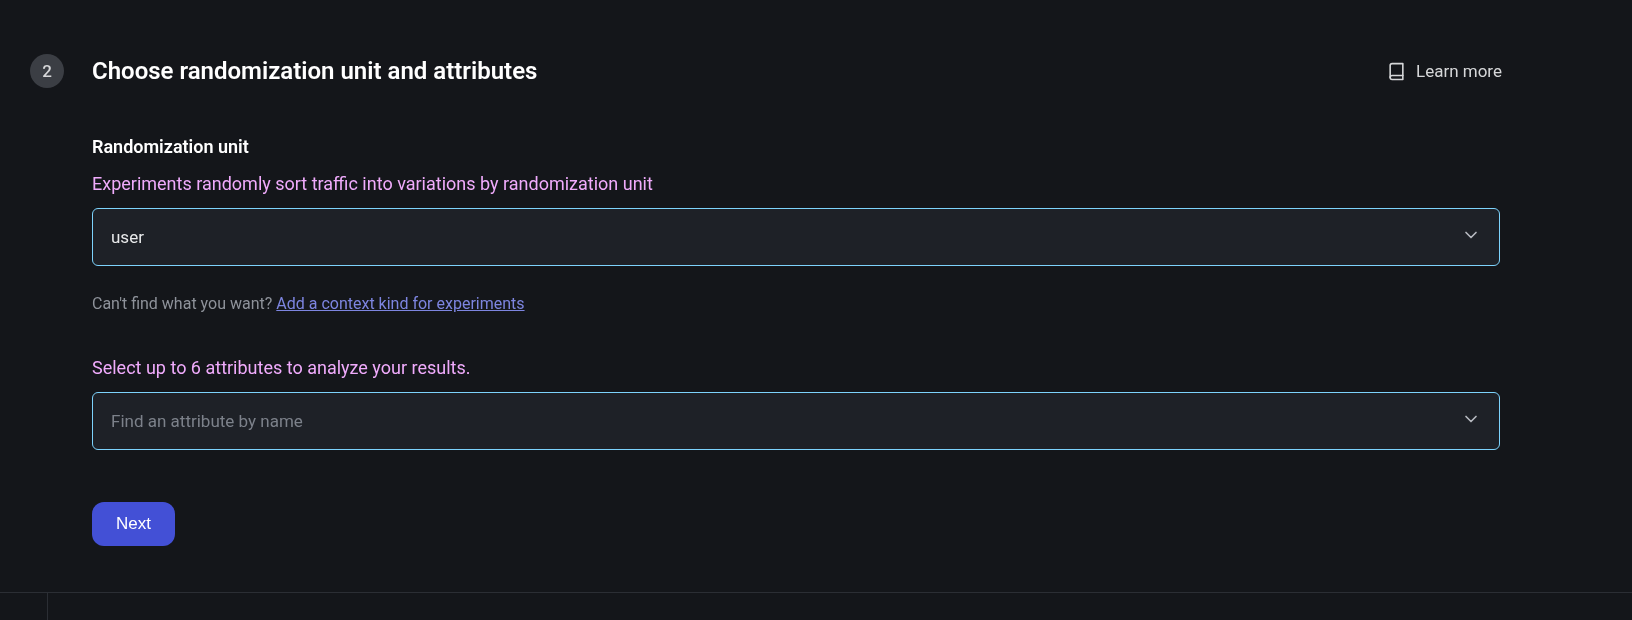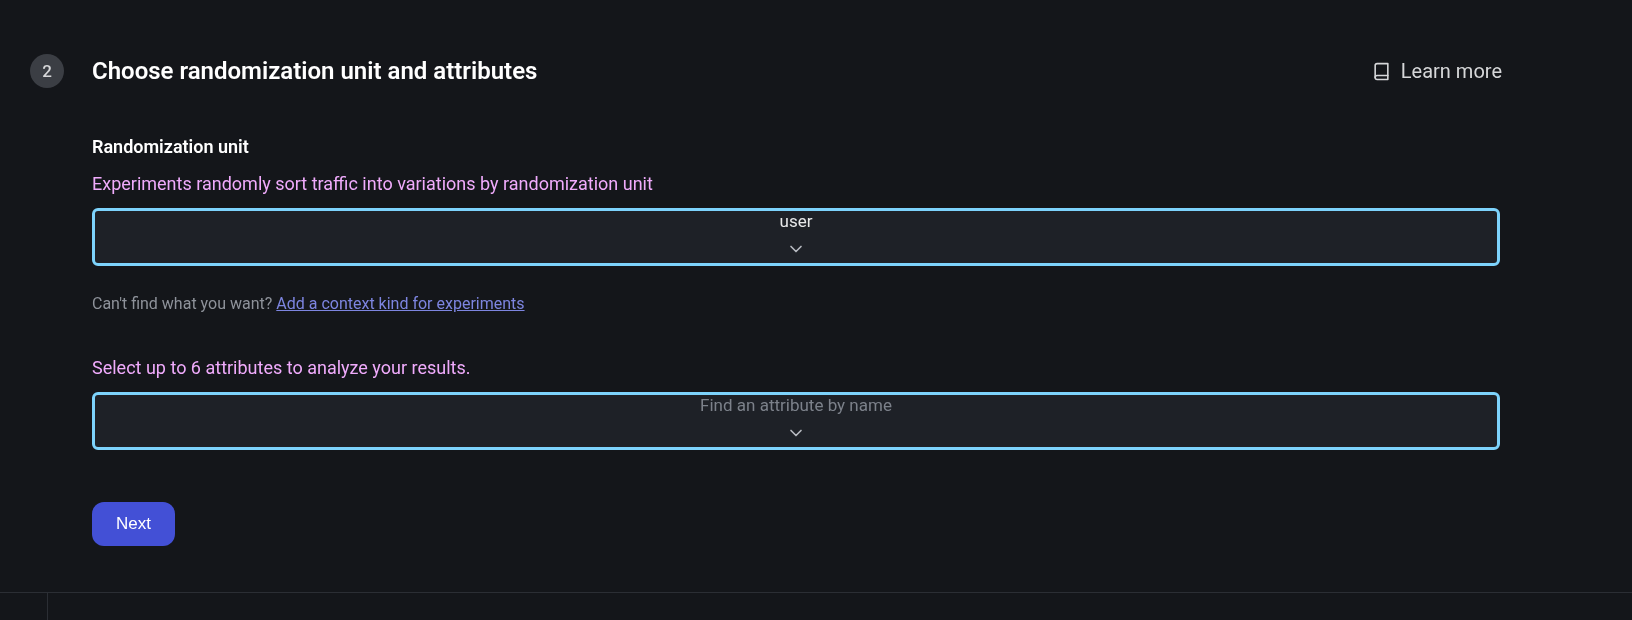--- a/index.html
+++ b/index.html
@@ -40,21 +40,21 @@
     .step-title {
       font-size: 24px;
       font-weight: 600;
       color: #ffffff;
     }
     .learn-more {
       display: flex;
       align-items: center;
       gap: 10px;
       color: #d6d7d9;
-      font-size: 20px;
+      font-size: 17px;
       cursor: pointer;
       padding-right: 100px;
     }
     .learn-more svg { display: block; }
     .content {
       padding-left: 62px;
       max-width: 1470px;
     }
     .section-label {
       font-size: 18px;
@@ -64,30 +64,29 @@
     }
     .section-desc {
       font-size: 18px;
       color: #f0abfc;
       margin-bottom: 14px;
     }
     .select-box {
       width: 100%;
       height: 58px;
       background: #1e2127;
-      border: 3px solid #7dd3fc;
+      border: 1px solid #7dd3fc;
       border-radius: 6px;
       display: flex;
       align-items: center;
       justify-content: space-between;
       padding: 0 18px;
       cursor: pointer;
       font-size: 17px;
       color: #e8e9ea;
-      flex-direction: column;
     }
     .select-box .placeholder { color: #7c818a; }
     .select-box svg { flex-shrink: 0; }
     .hint-row {
       margin-top: 28px;
       font-size: 16px;
       color: #8e929a;
     }
     .hint-row a {
       color: #7d85e0;

